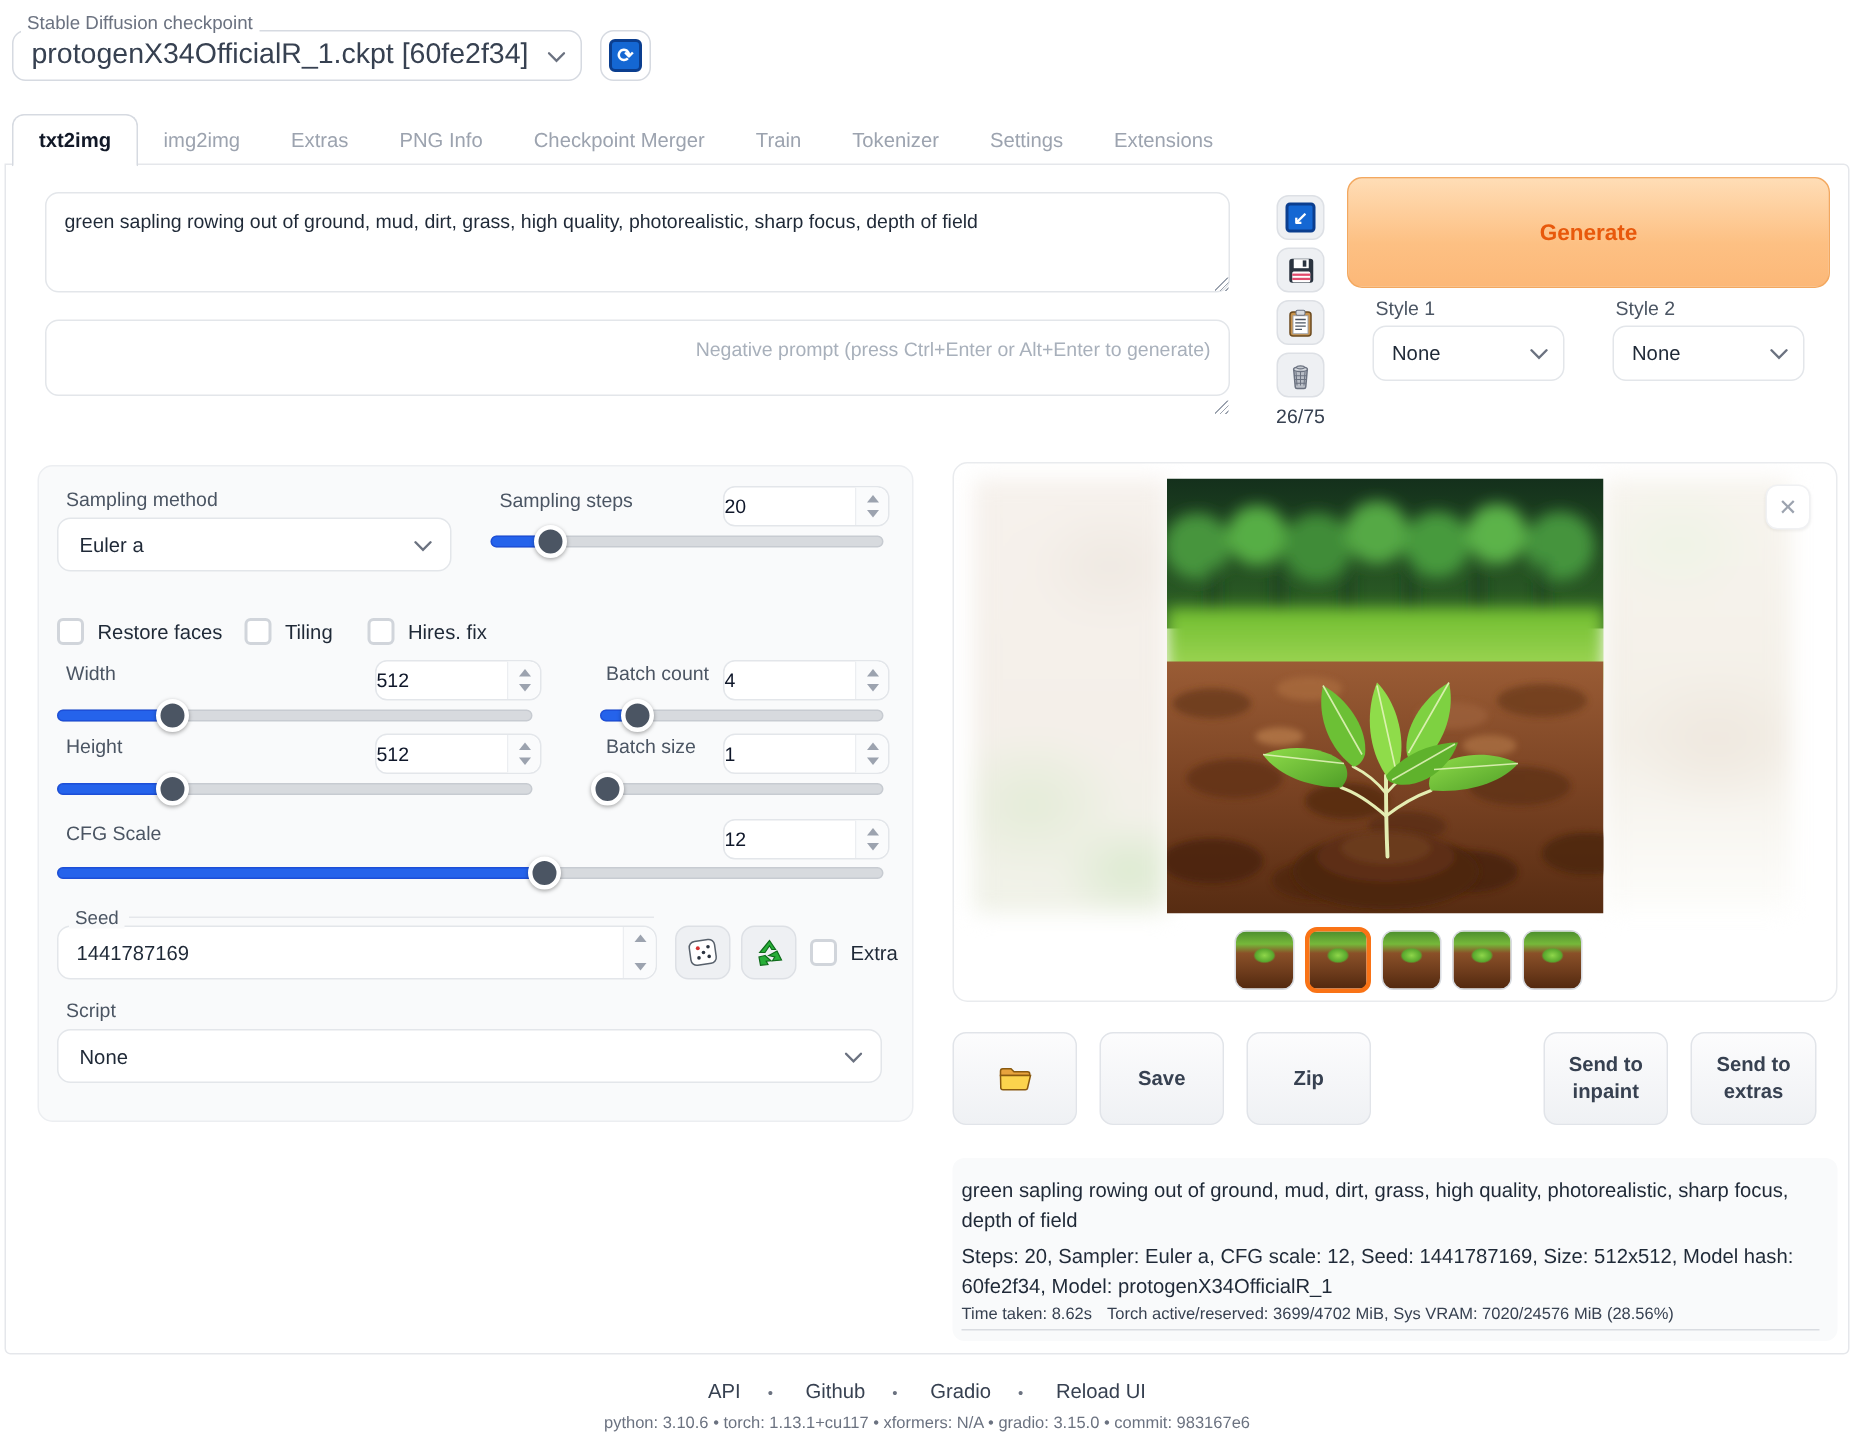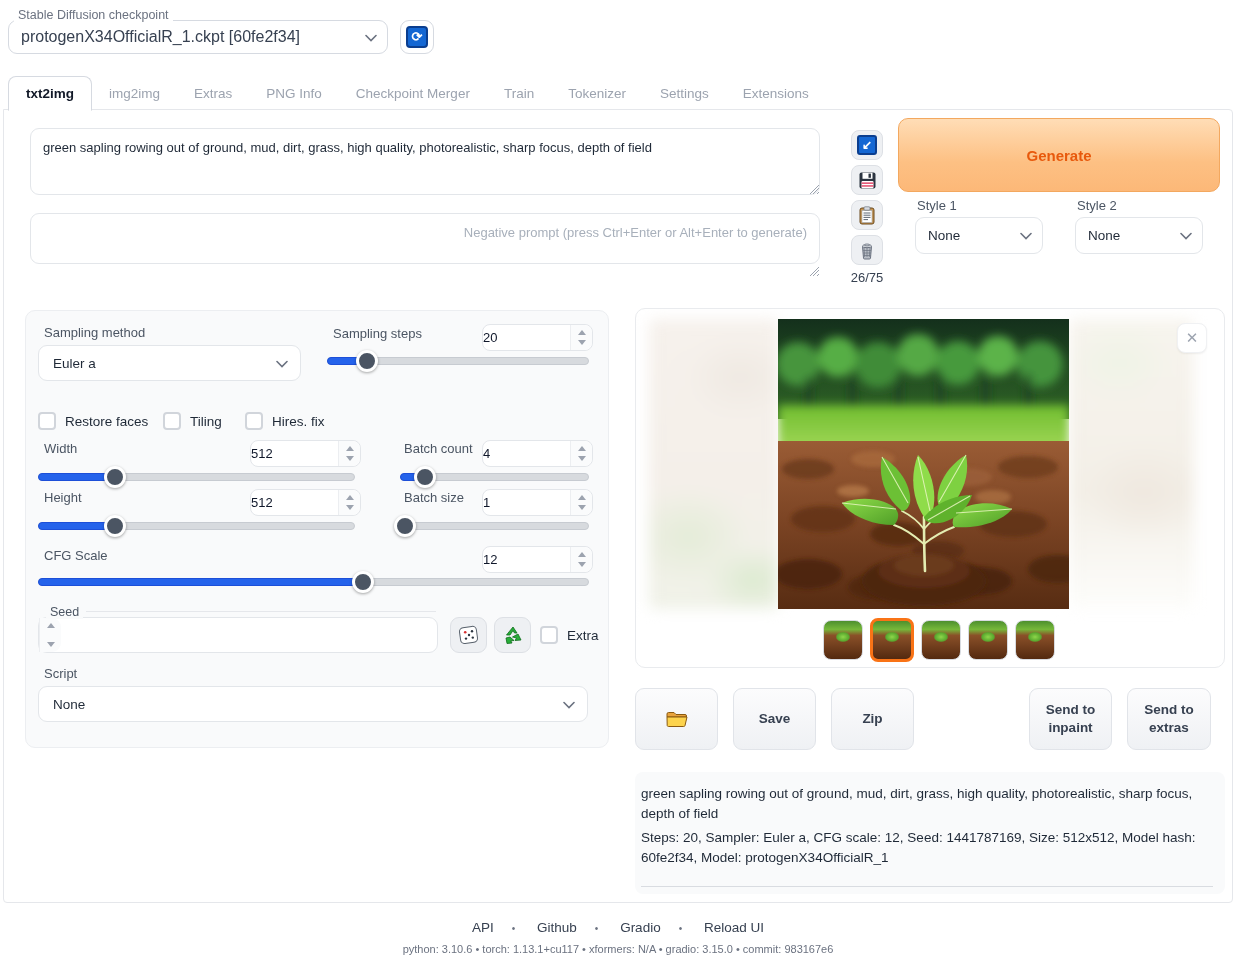--- a/index.html
+++ b/index.html
@@ -7,21 +7,21 @@
   .app {
     position:relative; width:1236px; height:966px;
     font-family:"Liberation Sans", sans-serif;
     color:#1f2937; background:#fff; overflow:hidden;
   }
   
   .ckpt-label { position:absolute; left:14px; top:8px; font-size:12.5px; color:#6b7280; background:#fff; padding:0 4px; z-index:2; }
   .ckpt-box {
     position:absolute; left:8px; top:20px; width:380px; height:34px;
     border:1px solid #d6dae1; border-radius:9px; background:#fff;
-    display:flex; align-items:center; padding:0 12px; font-size:16px; color:#374151;
+    display:flex; align-items:center; padding:0 12px; font-size:19px; color:#374151;
   }
   .ckpt-box .chev { margin-left:auto; }
   .refresh-btn {
     position:absolute; left:400px; top:20px; width:34px; height:34px;
     border:1px solid #d6dae1; border-radius:9px; background:#fff;
     display:flex; align-items:center; justify-content:center; cursor:pointer;
   }
   .refresh-inner {
     width:22px; height:22px; background:#1467d3; border:2px solid #0b3e8f; border-radius:4px;
     color:#fff; font-size:13px; line-height:18px; text-align:center; font-weight:bold;
@@ -350,20 +350,21 @@
     <span class="stepper"></span>
   </div>
   <div class="slider" style="left:38px; top:578px; width:551px;">
     <span class="fill" style="width: calc(59% + 2px);"></span>
       <span class="knob" style="left: 59%;"></span>
   </div>
 
   <div class="lbl" style="left:46px; top:605px; font-size:12.5px; background:#f9fafb; padding:0 4px; z-index:2;">Seed</div>
   <div class="seed-line"></div>
   <div class="seed-box">
+    <span class="val">1441787169</span>
     <span class="stepper"></span>
   </div>
   <div class="sq-btn" style="left:450px;">
     <span>
       <svg width="22" height="22" viewBox="0 0 22 22">
           <rect x="2" y="3" width="17" height="16" rx="4" fill="#fff" stroke="#57606b" transform="rotate(-8 10 11)"></rect>
           <circle cx="7.2" cy="8.2" r="1.3" fill="#d63031"></circle>
           <circle cx="14" cy="7.2" r="1.2" fill="#2b3440"></circle>
           <circle cx="8" cy="14.6" r="1.2" fill="#2b3440"></circle>
           <circle cx="14.8" cy="13.6" r="1.2" fill="#2b3440"></circle>
@@ -505,20 +506,23 @@
     </span>
   </div>
   <div class="act-btn" style="left:733px; width:83px;">Save</div>
   <div class="act-btn" style="left:831px; width:83px;">Zip</div>
   <div class="act-btn" style="left:1127px; width:84px;">Send to extras</div>
   <div class="act-btn" style="left:1029px; width:83px;">Send to inpaint</div>
 
   <div class="info-panel">
     <div class="info-prompt">green sapling rowing out of ground, mud, dirt, grass, high quality, photorealistic, sharp focus, depth of field</div>
     <div class="info-params">Steps: 20, Sampler: Euler a, CFG scale: 12, Seed: 1441787169, Size: 512x512, Model hash: 60fe2f34, Model: protogenX34OfficialR_1</div>
+    <div class="info-time">
+      <span>Time taken: 8.62s</span><span>Torch active/reserved: 3699/4702 MiB, Sys VRAM: 7020/24576 MiB (28.56%)</span>
+    </div>
     <div class="info-divider"></div>
   </div>
 
   <div class="footer-links">
     <a>API</a><span class="dot">•</span>
     <a>Github</a><span class="dot">•</span>
     <a>Gradio</a><span class="dot">•</span>
     <a>Reload UI</a>
   </div>
   <div class="footer-versions">python: 3.10.6   •   torch: 1.13.1+cu117   •   xformers: N/A   •   gradio: 3.15.0   •   commit: 983167e6</div>

